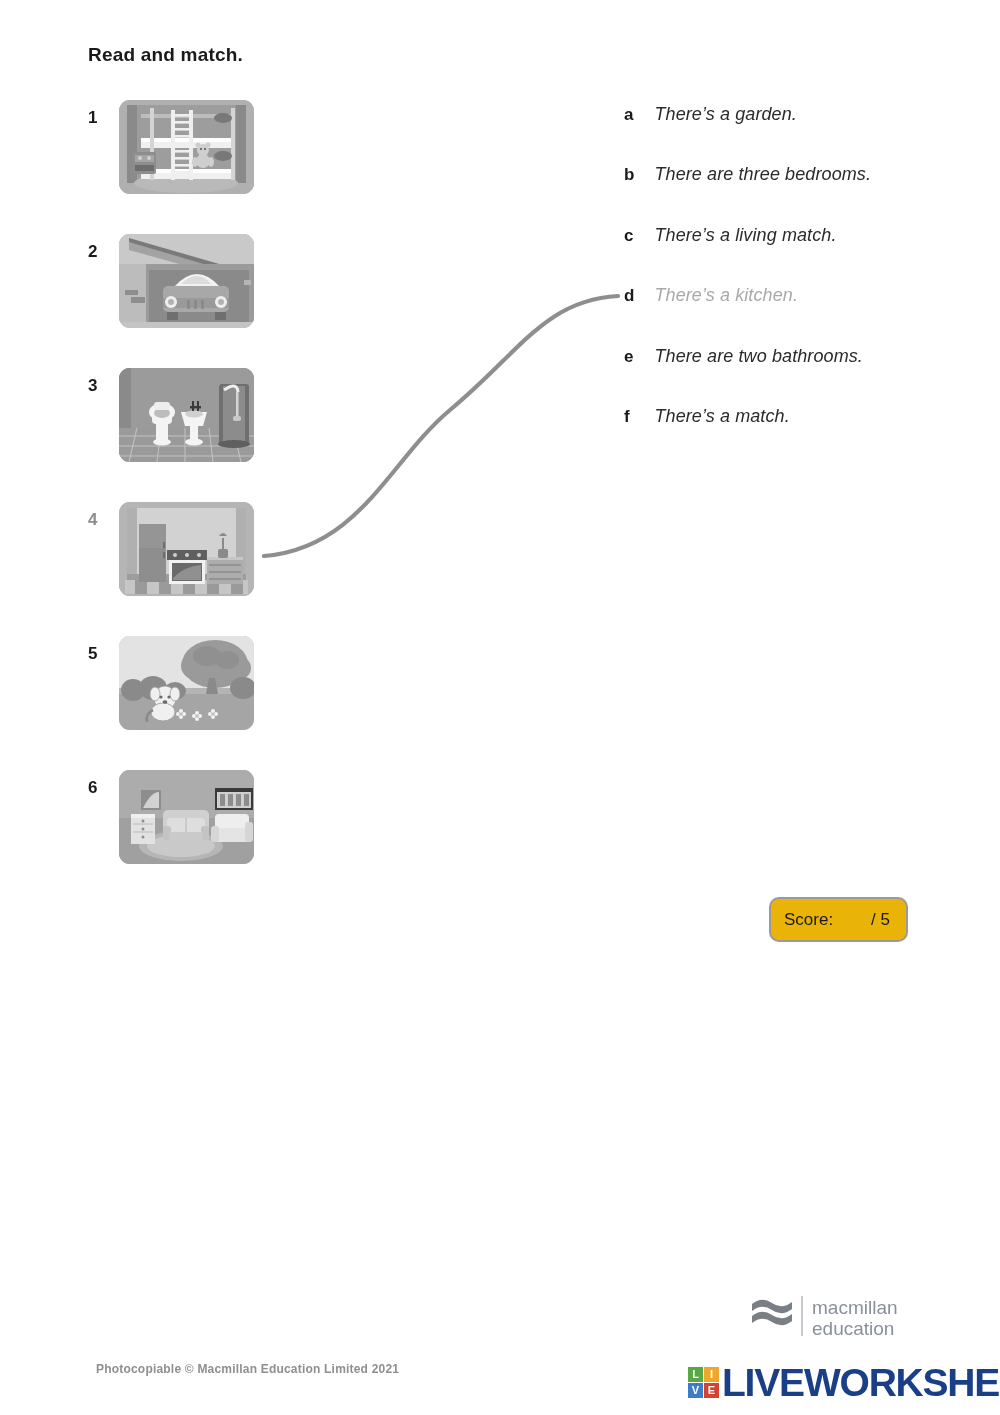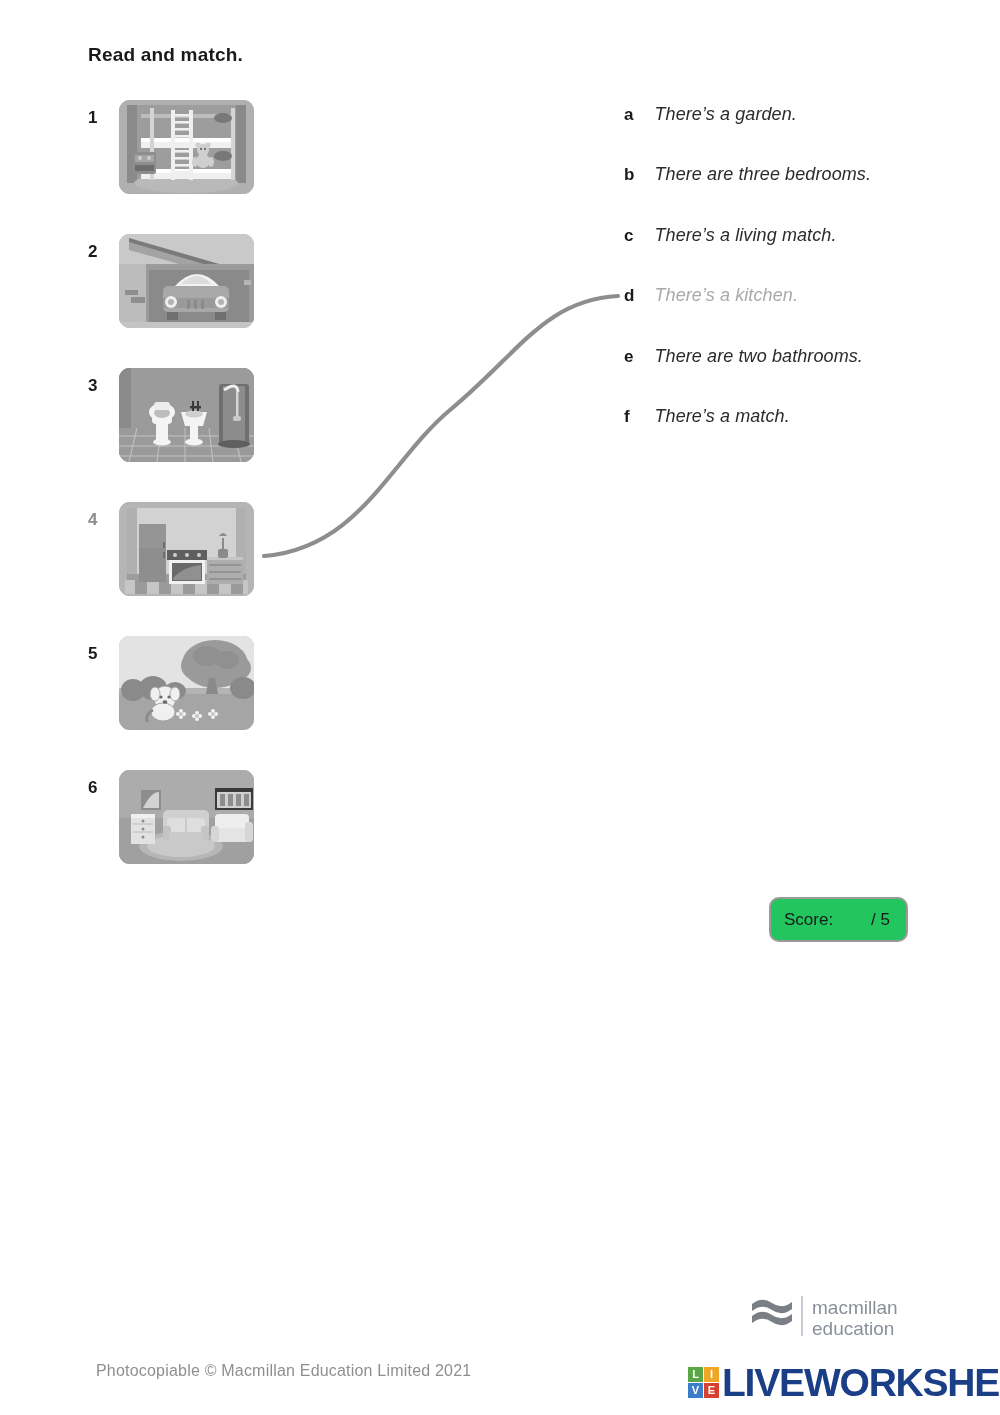--- a/index.html
+++ b/index.html
@@ -108,21 +108,21 @@
 
   
   .score-box {
     position: absolute;
     left: 769px;
     top: 897px;
     width: 139px;
     height: 45px;
     border: 2px solid #9a9a9a;
     border-radius: 10px;
-    background: #22c55e;
+    background: #eab308;
     text-align: right;
   }
   .score-label {
     position: absolute;
     left: 13px;
     top: 11px;
     font-size: 17px;
     color: #1a1a1a;
   }
   .score-total {
@@ -131,23 +131,24 @@
     top: 11px;
     font-size: 17px;
     color: #1a1a1a;
   }
 
   
   .footer-copyright {
     position: absolute;
     left: 96px;
     top: 1362px;
-    font-size: 16px;
+    font-size: 12px;
     color: #8f8f8f;
     letter-spacing: 0.2px;
+    font-weight: bold;
   }
 
   .macmillan-logo {
     position: absolute;
     left: 748px;
     top: 1292px;
     width: 170px;
     height: 52px;
   }
   .macmillan-logo svg { display: block; }

